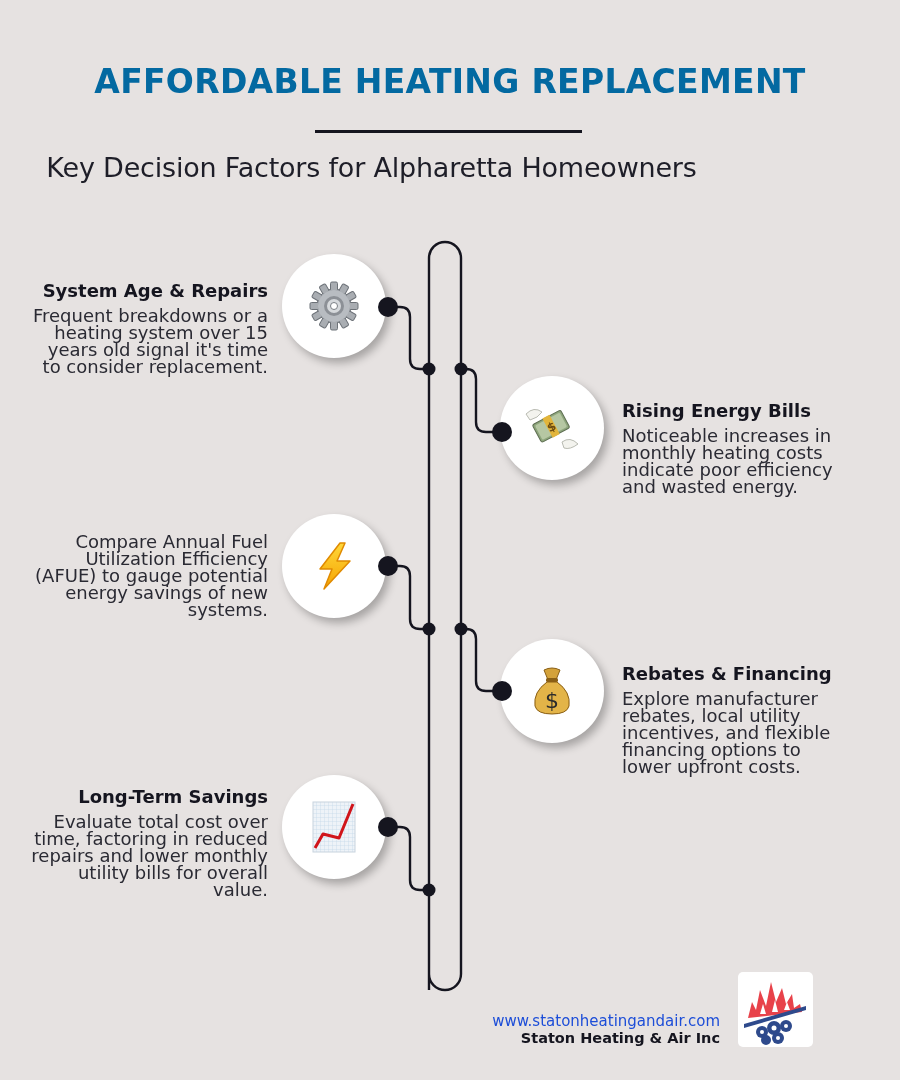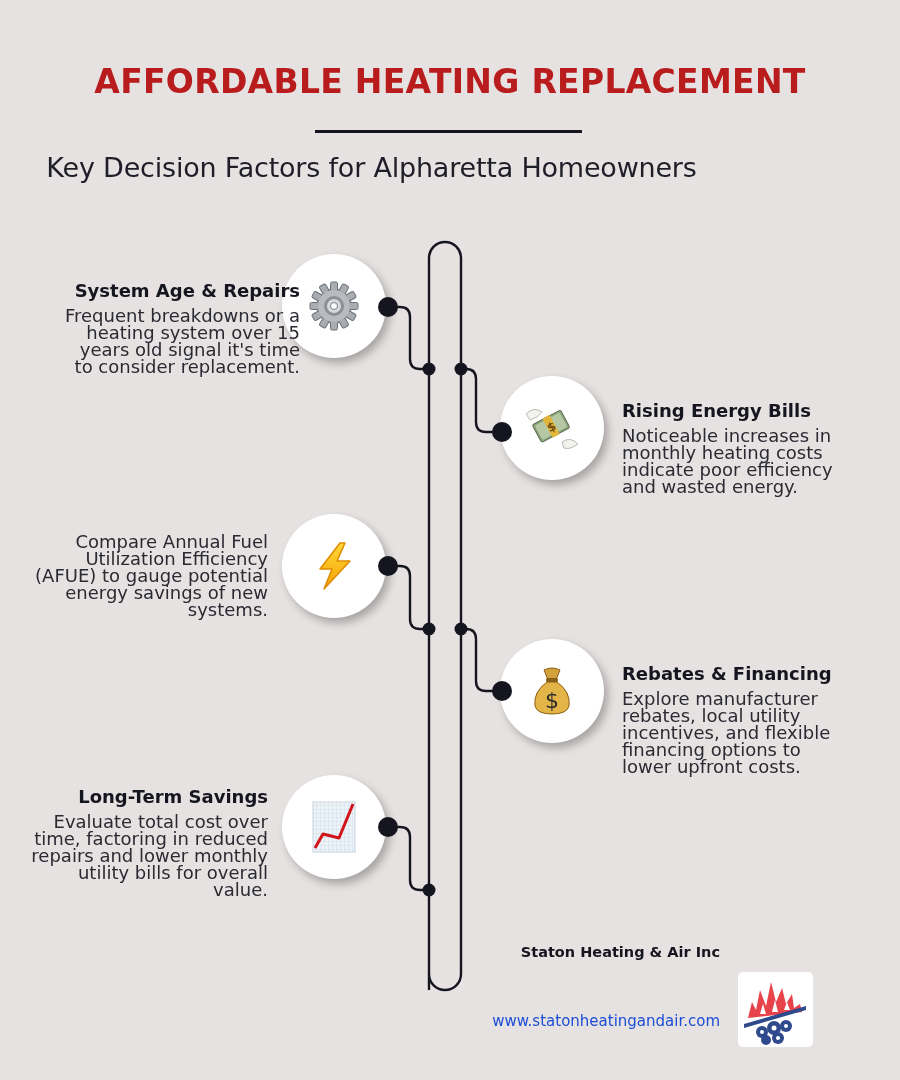--- a/index.html
+++ b/index.html
@@ -6,21 +6,21 @@
   body {
     width:900px; height:1080px; overflow:hidden;
     background:#e6e2e1;
     font-family:"DejaVu Sans", sans-serif;
     color:#15151f;
     position:relative;
   }
   .title {
     position:absolute; top:62px; left:0; width:900px; text-align:center;
     font-family:"DejaVu Sans", sans-serif; font-weight:bold;
-    font-size:33px; letter-spacing:0.3px; color:#b91c1c;
+    font-size:33px; letter-spacing:0.3px; color:#0369a1;
   }
   .rule {
     position:absolute; top:130px; left:315px; width:267px; height:3px; background:#15151f;
   }
   .subtitle {
     position:absolute; top:152px; left:0; width:743px; text-align:center;
     font-family:"DejaVu Sans", sans-serif; font-weight:normal;
     font-size:27px; color:#1e1e28; letter-spacing:-0.2px;
   }
   svg.track { position:absolute; left:0; top:0; }
@@ -36,21 +36,21 @@
   .block.right { text-align:left; width:240px; }
   .block h3 {
     margin:0; font-family:"DejaVu Sans", sans-serif; font-weight:bold;
     font-size:18px; line-height:21px; color:#15151f;
   }
   .block p {
     margin:6px 0 0 0; font-family:"DejaVu Sans", sans-serif;
     font-size:18px; line-height:17px; color:#2a2a33;
   }
   .brand-name {
-    position:absolute; top:944px; right:180px; text-align:center;
+    position:absolute; top:1030px; right:180px; text-align:center;
     font-family:"DejaVu Sans", sans-serif; font-weight:bold; font-size:14.5px; color:#15151f;
   }
   .brand-url {
     position:absolute; top:1012px; right:180px; text-align:right;
     font-family:"DejaVu Sans", sans-serif; font-size:15px; color:#1d4ed8;
   }
   .logo {
     position:absolute; left:738px; top:972px; width:75px; height:75px;
     background:#fff; border-radius:5px;
   }
@@ -106,21 +106,21 @@
           <rect x="-3.5" y="-24" width="7" height="9" rx="1.5" transform="rotate(330)"></rect>
         </g>
       </g>
       <circle r="16" fill="#b8bcc1"></circle>
       <circle r="10" fill="#8c9096"></circle>
       <circle r="7" fill="#d6d9dc"></circle>
       <circle r="3.5" fill="#ffffff" stroke="#7a7f85"></circle>
     </g>
   </svg>
 </div>
-<div class="block left" style="left:28px;top:280px;margin-left:32px;">
+<div class="block left" style="left:28px;top:280px;">
   <h3>System Age &amp; Repairs</h3>
   <p>Frequent breakdowns or a heating system over 15 years old signal it's time to consider replacement.</p>
 </div>
 
 <div class="circle" style="left:500px;top:376px;">
   <svg width="56" height="48" viewBox="0 0 56 48">
     <g fill="#f3f3ee" stroke="#b9bbb2" stroke-width="1">
       <path d="M2 10 Q10 2 18 8 Q14 14 6 16 Z"></path>
       <path d="M38 38 Q46 32 54 40 Q46 46 40 44 Z"></path>
     </g>

